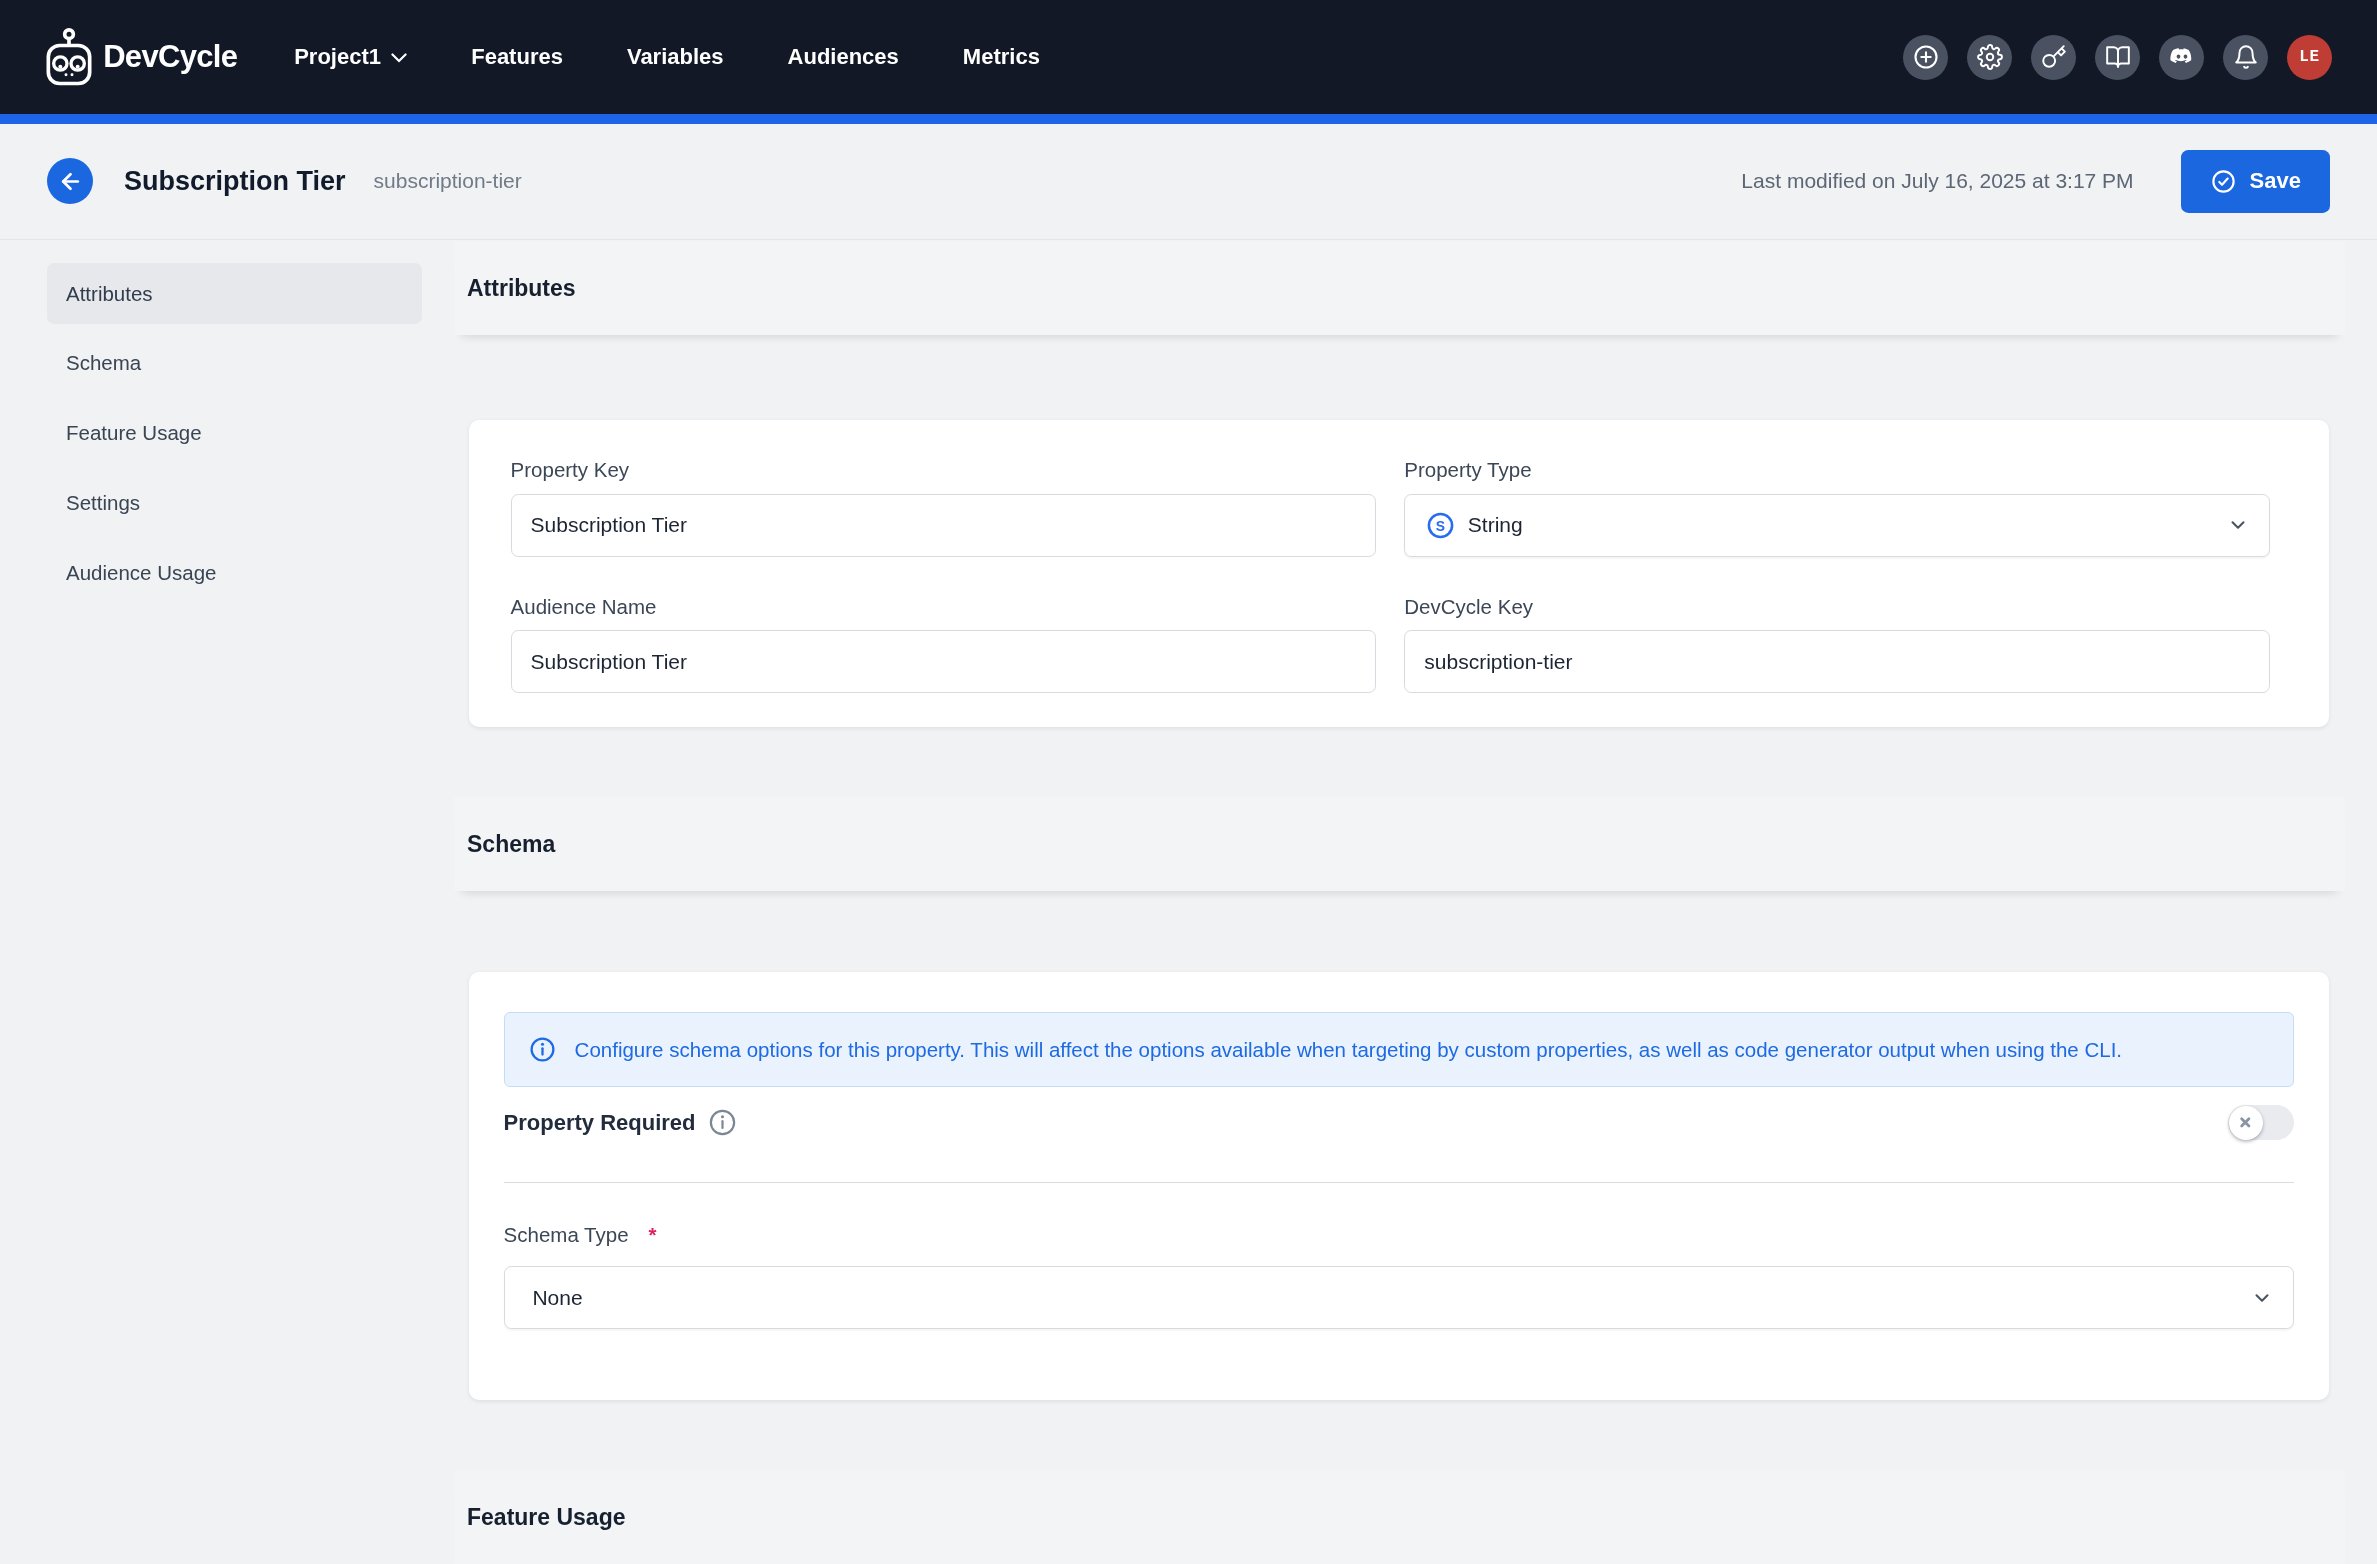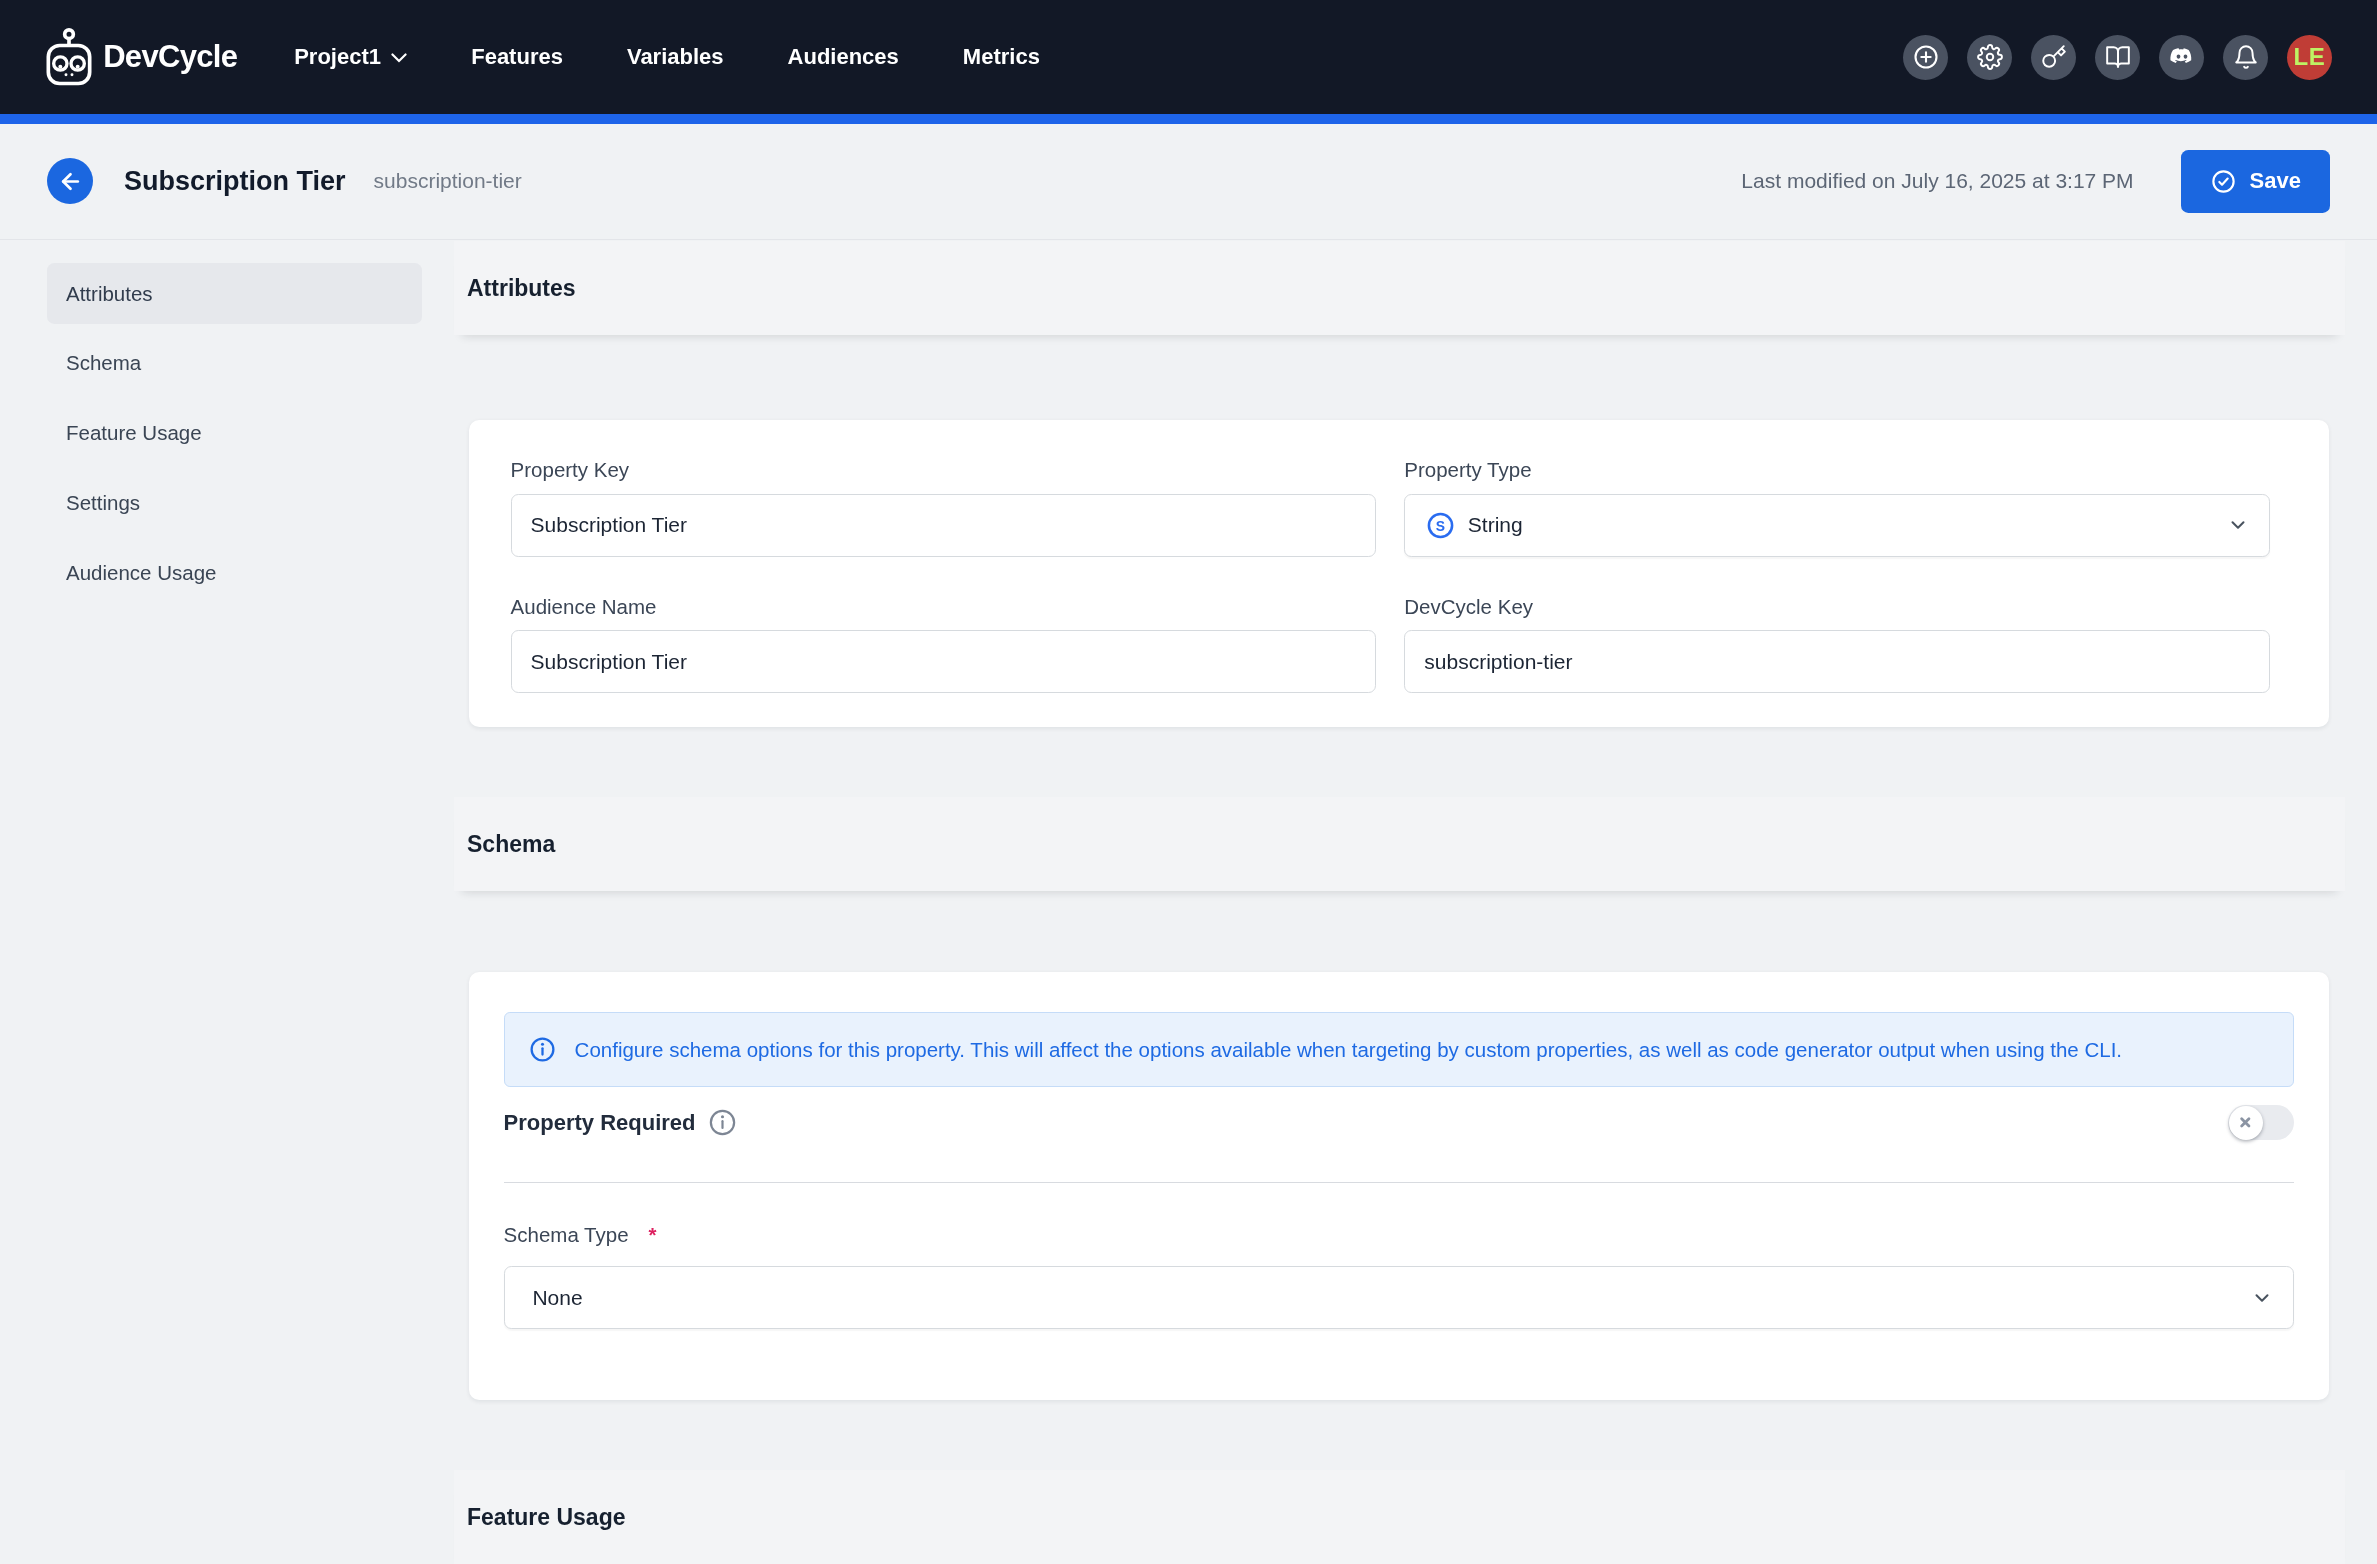--- a/index.html
+++ b/index.html
@@ -25,21 +25,21 @@
   .nav-item svg { margin-top:2.9px; }
   .nav-spacer { flex:1; }
   .nav-actions { display:flex; align-items:center; gap:19px; }
   .icon-btn {
     width:45px; height:45px; border-radius:50%; background:#4a5261; border:none;
     display:flex; align-items:center; justify-content:center; cursor:pointer; color:#ffffff;
   }
   .avatar {
     width:45px; height:45px; border-radius:50%; background:#c03d36; border:none;
     display:flex; align-items:center; justify-content:center;
-    color:#bef264; font-size:24px; font-weight:600; cursor:pointer; letter-spacing:0.7px;
+    color:#ffffff; font-size:16px; font-weight:600; cursor:pointer; letter-spacing:0.7px;font-family:Liberation Mono, monospace;
   }
   .accent-bar { height:9.5px; background:#1e64e9; }
 
   
   .page-header {
     height:116px; display:flex; align-items:center; padding:0 47px;
     border-bottom:1.5px solid #e3e5e9;
   }
   .back-btn {
     width:46px; height:46px; border-radius:50%; background:#1b67e0; border:none;

